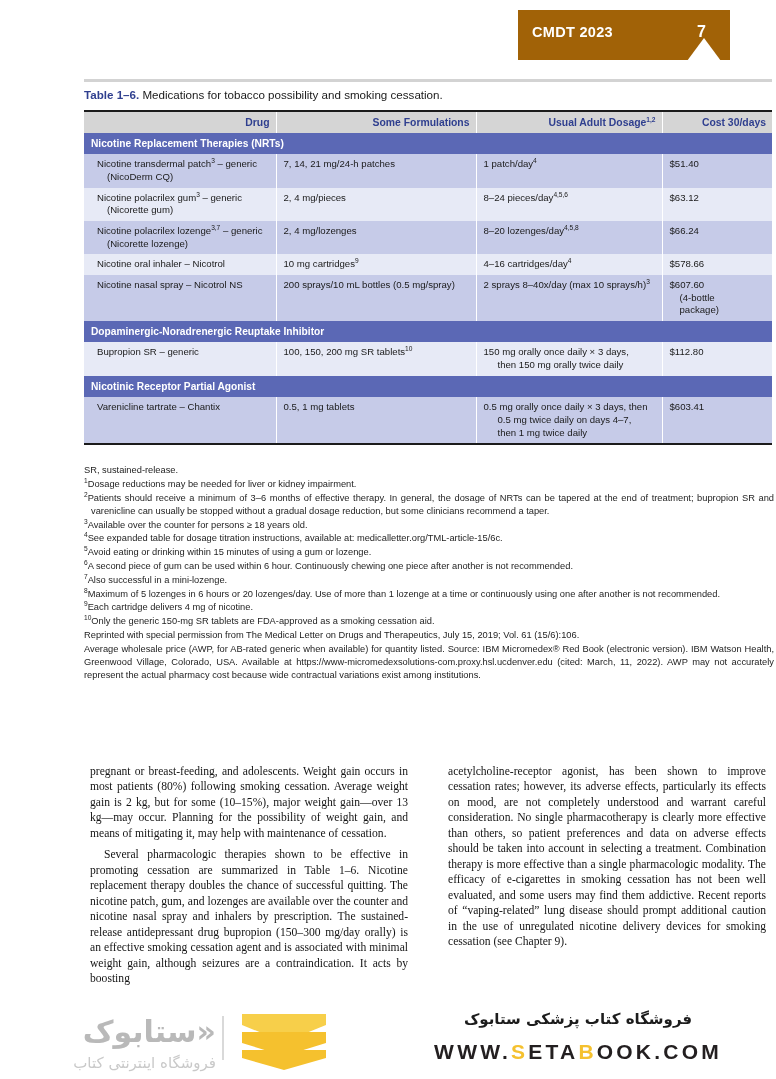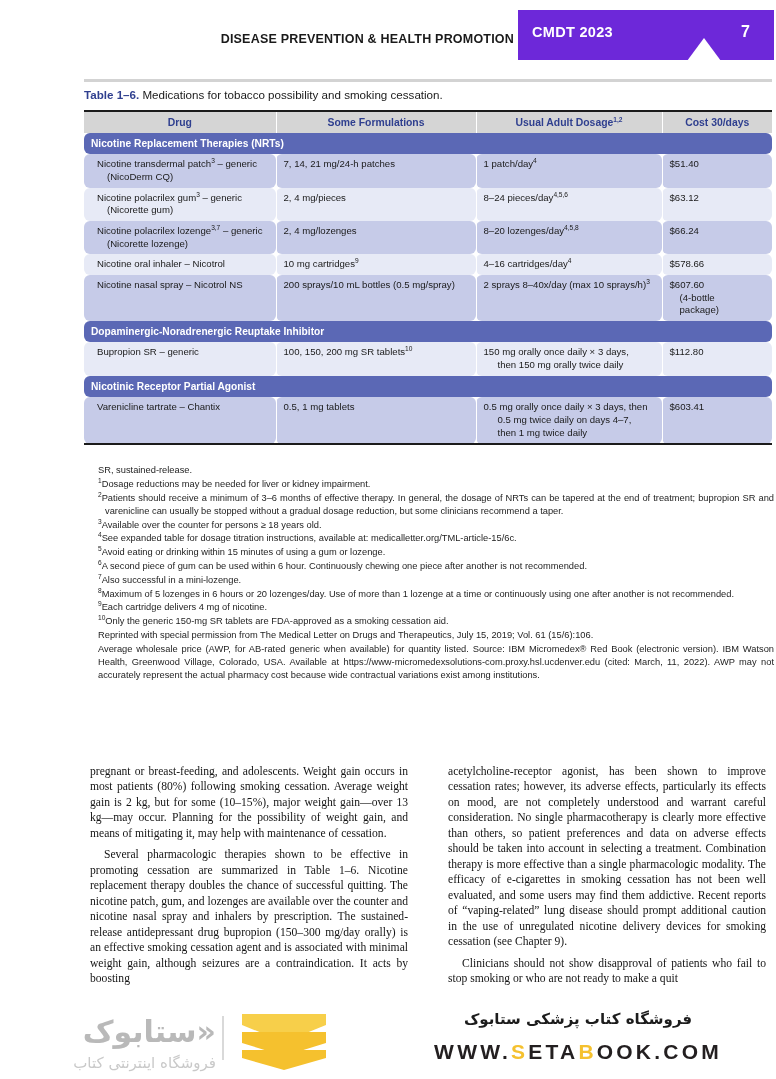--- a/index.html
+++ b/index.html
@@ -17,22 +17,21 @@
     position:absolute; left:0; top:0; width:776px; height:68px;
   }
   .runhead-title{
     position:absolute; right:262px; top:32px;
     font-size:12.5px; font-weight:bold; letter-spacing:.2px;
     color:#1a1a1a; white-space:nowrap;
     font-family:"Liberation Sans", sans-serif;
   }
   .runhead-box{
     position:absolute; left:518px; top:10px; width:212px; height:50px;
-    background:#6d28d9;
-    padding-left:44px;
+    background:#a16207;
   }
   .runhead-cmdt{
     position:absolute; left:14px; top:14px;
     color:#fff; font-size:14.5px; font-weight:bold; letter-spacing:.3px;
   }
   .runhead-pageno{
     position:absolute; right:24px; top:13px;
     color:#fff; font-size:16px; font-weight:bold;
   }
   .runhead-notch{
@@ -64,54 +63,53 @@
     table-layout:fixed;
   }
   .tbl .rule-top td{border-top:2.4px solid #1b1b1b;padding:0;height:0;}
   .tbl .rule-bot td{border-top:2.4px solid #1b1b1b;padding:0;height:0;}
 
   .tbl thead th{
     background:#d5d5d5;
     color:#2f3f8f;
     font-weight:bold;
     font-size:10.4px;
-    text-align:center;
+    text-align:right;
     padding:5px 6px;
     border-right:1.5px solid #ffffff;
   }
   .tbl thead th:last-child{border-right:none;}
 
   .sect td{
     background:#5b68b5;
     color:#ffffff;
     font-weight:bold;
     font-size:10.2px;
     padding:4px 7px;
   }
 
   .tbl tbody td{
     padding:4px 7px;
     vertical-align:top;
     border-right:1.5px solid #ffffff;
     line-height:1.32;
-    border-radius:6px;
   }
   .tbl tbody td:last-child{border-right:none;}
   .rA td{background:#c6cbe8;}
   .rB td{background:#e7eaf6;}
 
   .hang{ padding-left:16px; text-indent:-10px; display:block;}
   sup{font-size:6.6px; vertical-align:super; line-height:0;}
 
   
   .notes{
     position:absolute; left:84px; top:464px; width:690px;
     font-size:9.3px; line-height:1.43; color:#1d1d1d;
   }
-  .notes p{margin:0 0 .5px 14px;}
+  .notes p{margin:0 0 .5px 0;}
   .notes .just{text-align:justify;}
   .notes .fn{padding-left:7px; text-indent:-7px;}
 
   
   .cols{
     position:absolute; left:84px; top:758px; width:690px; height:244px;
     overflow:hidden;
   }
   .col{
     position:absolute; top:0; width:330px; height:244px; overflow:hidden;
@@ -163,21 +161,20 @@
     text-align:right; direction:rtl;
     font-size:15px; color:#c9c9c9;
     font-family:"DejaVu Sans", sans-serif;
     white-space:nowrap; overflow:hidden;
   }
 </style>
 </head>
 <body>
 
 <div class="runhead">
-  <div class="runhead-title">DISEASE PREVENTION &amp; HEALTH PROMOTION</div>
   <div class="runhead-box">
     <span class="runhead-cmdt">CMDT 2023</span>
     <span class="runhead-pageno">7</span>
     <span class="runhead-notch"></span>
   </div>
 </div>
 <div class="head-rule"></div>
 
 <div class="tbl-caption">
   <b>Table 1–6.</b><span> Medications for tobacco possibility and smoking cessation.</span>
@@ -311,21 +308,20 @@
   <p class="just">Average wholesale price (AWP, for AB-rated generic when available) for quantity listed. Source: IBM Micromedex® Red Book (electronic version). IBM Watson Health, Greenwood Village, Colorado, USA. Available at https://www-micromedexsolutions-com.proxy.hsl.ucdenver.edu (cited: March, 11, 2022). AWP may not accurately represent the actual pharmacy cost because wide contractual variations exist among institutions.</p>
 </div>
 
 <div class="cols">
   <div class="col left">
     <p>pregnant or breast-feeding, and adolescents. Weight gain occurs in most patients (80%) following smoking cessation. Average weight gain is 2 kg, but for some (10–15%), major weight gain—over 13 kg—may occur. Planning for the possibility of weight gain, and means of mitigating it, may help with maintenance of cessation.</p>
     <p class="ind">Several pharmacologic therapies shown to be effective in promoting cessation are summarized in Table 1–6. Nicotine replacement therapy doubles the chance of successful quitting. The nicotine patch, gum, and lozenges are available over the counter and nicotine nasal spray and inhalers by prescription. The sustained-release antidepressant drug bupropion (150–300 mg/day orally) is an effective smoking cessation agent and is associated with minimal weight gain, although seizures are a contraindication. It acts by boosting</p>
   </div>
   <div class="col right">
     <p>acetylcholine-receptor agonist, has been shown to improve cessation rates; however, its adverse effects, particularly its effects on mood, are not completely understood and warrant careful consideration. No single pharmacotherapy is clearly more effective than others, so patient preferences and data on adverse effects should be taken into account in selecting a treatment. Combination therapy is more effective than a single pharmacologic modality. The efficacy of e-cigarettes in smoking cessation has not been well evaluated, and some users may find them addictive. Recent reports of “vaping-related” lung disease should prompt additional caution in the use of unregulated nicotine delivery devices for smoking cessation (see Chapter 9).</p>
-    <p class="ind">Clinicians should not show disapproval of patients who fail to stop smoking or who are not ready to make a quit</p>
   </div>
 </div>
 
 <div class="footer">
 
   <div class="logo-wrap">
     <div class="logo-fa-top">«<span>ستابوک</span></div>
     <div class="logo-fa-sub">فروشگاه اینترنتی کتاب</div>
     <div class="logo-sep"></div>
     <svg width="96" height="60" viewBox="0 0 96 60" style="position:absolute;left:192px;top:2px">

